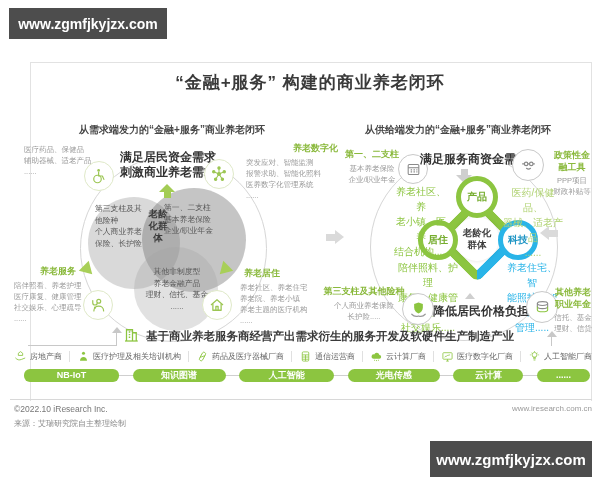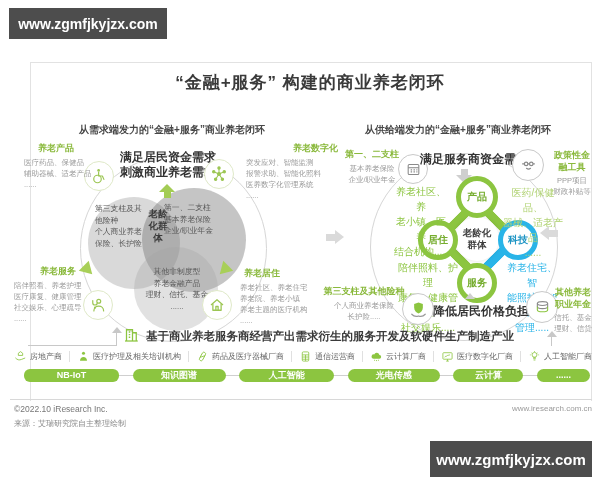--- a/index.html
+++ b/index.html
@@ -132,21 +132,20 @@
   </div>
   <div class="icon-circle abs" style="left:202px;top:290px;width:28px;height:28px;">
     <svg width="18" height="18" viewBox="0 0 24 24" fill="none" stroke="#9cc653" stroke-width="1.7" stroke-linejoin="round">
         <path d="M4 12l8-7 8 7"></path>
         <path d="M6.5 10.5V19h11v-8.5"></path>
         <path d="M10.5 19v-5h3v5"></path>
       </svg>
   </div>
 
   <div class="corner abs" style="left:24px;top:142px;width:100px;">
-    <div class="ct" style="padding-left:14px;">养老产品</div>
     <div class="cb ml">医疗药品、保健品
 辅助器械、适老产品
 ......</div>
   </div>
   <div class="corner abs" style="left:246px;top:142px;width:106px;">
     <div class="ct" style="padding-left:6px;margin-left:41px;">养老数字化</div>
     <div class="cb ml">突发应对、智能监测
 报警求助、智能化照料
 医养数字化管理系统
 ......</div>
@@ -199,21 +198,20 @@
     <div class="cb ml">PPP项目
 财政补贴等</div>
   </div>
 
   <div class="band abs" style="left:446px;top:208px;width:62px;height:62px;"></div>
   <div class="hubcenter ml abs" style="left:455px;top:217px;width:44px;height:44px;">老龄化
 群体</div>
   <div class="node green abs" style="left:456px;top:176px;width:42px;height:42px;">产品</div>
   <div class="node green abs" style="left:418px;top:220px;width:40px;height:40px;">居住</div>
   <div class="node blue abs" style="left:498px;top:220px;width:40px;height:40px;">科技</div>
-  <div class="node green abs" style="left:457px;top:263px;width:40px;height:40px;">服务</div>
 
   <div class="quad qgreen ml abs" style="left:393px;top:184px;width:56px;">养老社区、养
 老小镇、医养
 结合机构.....</div>
   <div class="quad qlight ml abs" style="left:502px;top:185px;width:62px;">医药/保健品、
 器械、适老产品
 ......</div>
   <div class="quad qgreen ml abs" style="left:398px;top:260px;width:60px;">陪伴照料、护理
 康复、健康管理
 社交娱乐.....</div>

